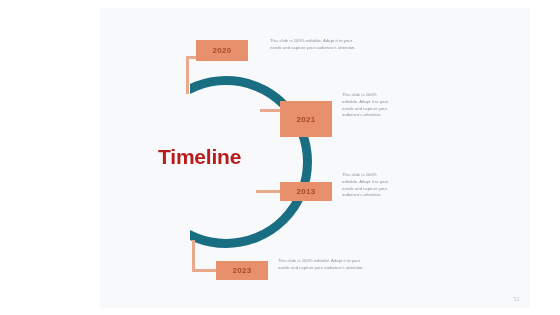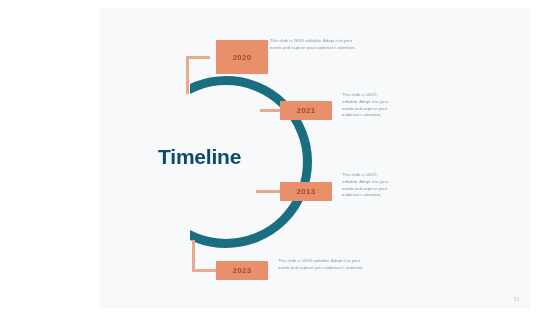--- a/index.html
+++ b/index.html
@@ -55,21 +55,21 @@
   }
 
   
   .title {
     position: absolute;
     left: 58px;
     top: 138px;
     width: 150px;
     font-size: 21px;
     font-weight: bold;
-    color: #0c4a6e;
+    color: #b91c1c;
     letter-spacing: -0.2px;
     line-height: 1;
   }
 
   
   .milestone-box {
     position: absolute;
     background: #e8906b;
     color: #a8472a;
     font-size: 8px;
@@ -113,29 +113,29 @@
   <div id="slide">
 
     <div class="ring"></div>
     <div class="ring-mask"></div>
 
     <div class="title">Timeline</div>
 
     <div class="conn" style="left:86px; top:48px; width:3px; height:38px;"></div>
     <div class="conn" style="left:86px; top:48px; width:24px; height:3px;"></div>
 
-    <div class="milestone-box" style="left:116px; top:32px; width:52px; height:34px;">
+    <div class="milestone-box" style="left:96px; top:32px; width:52px; height:21px;">
       <span>2020</span>
     </div>
 
     <div class="desc" style="left:170px; top:30px; width:88px;">This slide is 100% editable. Adapt it to your needs and capture your audience's attention.</div>
 
     <div class="conn" style="left:160px; top:101px; width:22px; height:3px;"></div>
 
-    <div class="milestone-box" style="left:180px; top:93px; width:52px; height:19px;">
+    <div class="milestone-box" style="left:180px; top:93px; width:52px; height:36px;">
       <span>2021</span>
     </div>
 
     <div class="desc" style="left:242px; top:84px; width:50px;">This slide is 100% editable. Adapt it to your needs and capture your audience's attention.</div>
 
     <div class="conn" style="left:156px; top:182px; width:26px; height:3px;"></div>
 
     <div class="milestone-box" style="left:180px; top:174px; width:52px; height:19px;">
       <span>2013</span>
     </div>

